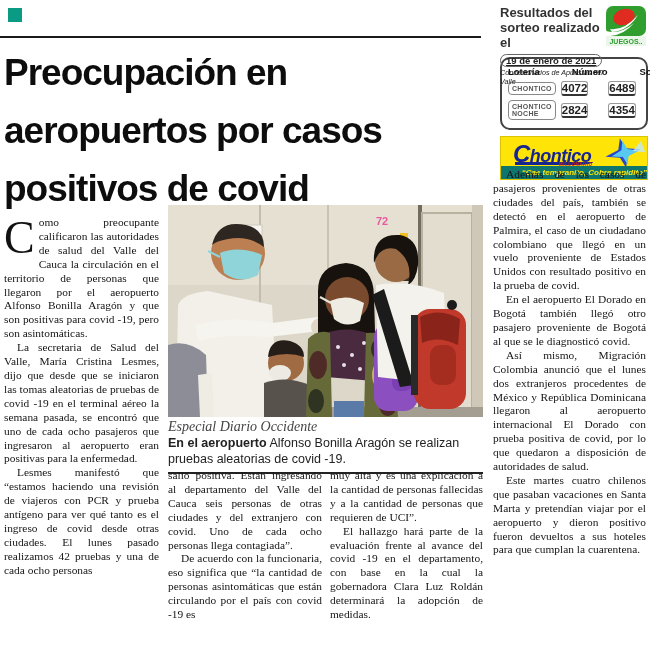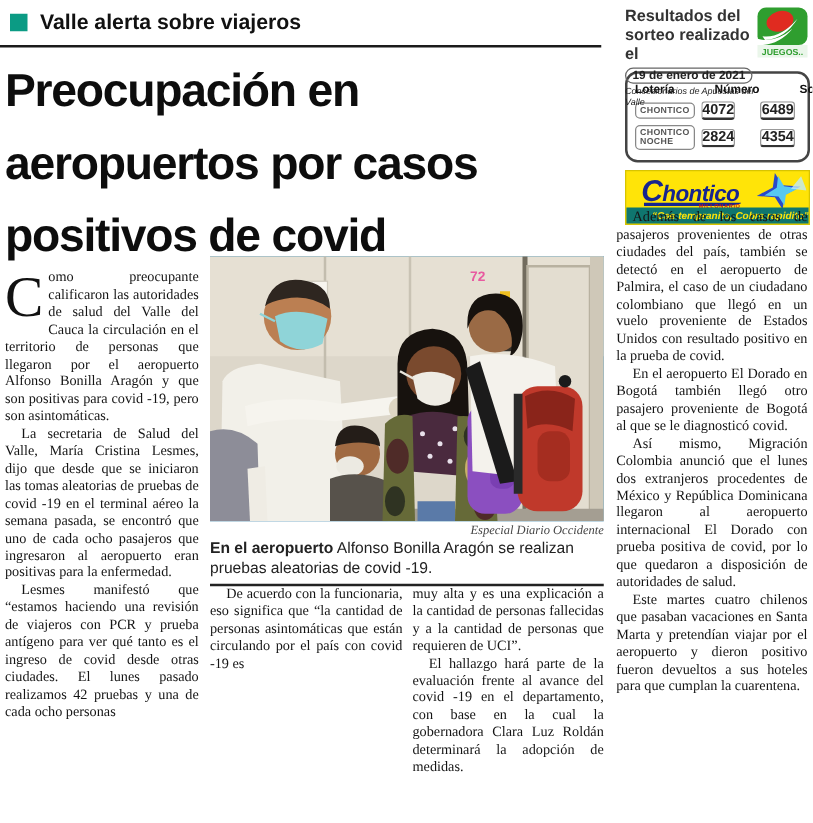--- a/index.html
+++ b/index.html
@@ -27,29 +27,29 @@
   #col2 { left:168px; top:469px; width:154px; height:187px; overflow:hidden; }
   #col3 { left:330px; top:469px; width:153px; height:187px; overflow:hidden; }
   #col4 { left:493px; top:168px; width:153px; height:488px; overflow:hidden; }
   .dropcap {
     float:left; font-size:46px; line-height:40px; padding:2px 4px 0 0;
     font-family:"Liberation Serif", serif; color:#111;
   }
   
   #photo-block { position:absolute; left:168px; top:205px; width:315px; }
   #photo-frame { width:315px; height:212px; overflow:hidden; background:#0369a1; }
-  .credit { font-size:10px; font-style:italic; text-align:right; color:#444; margin-top:2px; font-family:"Liberation Serif", serif; }
+  .credit { font-size:14px; font-style:italic; text-align:left; color:#444; margin-top:2px; font-family:"Liberation Serif", serif; }
   .caption { font-family:"Liberation Sans", sans-serif; font-size:12.5px; line-height:15.5px; color:#222; margin-top:1px; }
   .caption b { font-weight:bold;margin-top:36px; }
   .caption-rule { width:100%; height:2px; background:#222; margin-top:5px; }
   
   #lottery { position:absolute; left:500px; top:5px; width:148px; font-family:"Liberation Sans", sans-serif; }
   .lot-top { position:relative; height:48px; }
   .lot-line1 { font-size:13px; font-weight:bold; color:#333; width:104px; }
-  .lot-date { display:inline-block; border:1px solid #666; border-radius:8px; font-size:9.5px; font-weight:bold; padding:0 5px; margin:1px 0; color:#222; }
+  .lot-date { display:inline-block; border:1px solid #666; border-radius:8px; font-size:9.5px; font-weight:bold; padding:0 5px; margin:1px 0; color:#222;text-decoration:underline; }
   .lot-conc { font-size:7.2px; font-weight:normal; font-style:italic; color:#222; width:108px; }
   .lot-logo { position:absolute; right:0; top:0; }
   .lot-table { border:2px solid #444; border-radius:10px; padding:7px 6px 8px 6px; margin-top:4px; background:#fff; }
   .lot-head { display:flex; font-size:9.5px; font-weight:bold; color:#111; margin-bottom:0;gap:32px; }
   .lot-head .h-name { flex:1; }
   .lot-head .h-num { width:38px; text-align:center; }
   .lot-head .h-sor { width:34px; text-align:left; }
   .lot-row { display:flex; align-items:center; margin-top:4px; }
   .pill { flex:1; border:1px solid #888; border-radius:4px; font-size:7px; font-weight:bold; letter-spacing:.3px; color:#555; padding:2px 3px; margin-right:5px; background:#fff; }
   .numbox { width:34px; text-align:right; font-size:11.5px; font-weight:bold; color:#222; border:1px solid #999; border-bottom:2px solid #333; border-radius:3px; margin-right:20px; background:#fff; }
@@ -62,21 +62,20 @@
   .ad-star { position:absolute; right:2px; top:0px; }
   .ad-band { position:absolute; left:0; bottom:0; width:100%; height:13px; background:#0f766e; color:#ffe408; font-size:8px; font-weight:bold; font-style:italic; text-align:right; line-height:13px; font-family:"Liberation Sans", sans-serif; }
 </style>
 </head>
 <body>
 
 <div id="page">
 
   <div class="kicker">
     <span class="kicker-square"></span>
-    <span class="kicker-label">Valle alerta sobre viajeros</span>
   </div>
   <div class="kicker-rule"></div>
 
   <h1 class="headline">Preocupación en aeropuertos por casos positivos de covid</h1>
 
   <div id="lottery">
     <div class="lot-top">
       <div class="lot-line1">Resultados del sorteo realizado el</div>
       <div class="lot-date">19  de enero  de 2021</div>
       <div class="lot-conc">Concesionarios de Apuestas del Valle</div>
@@ -205,20 +204,21 @@
     <div class="caption-rule"></div>
   </div>
 
   <div id="col1" class="bodycol">
     <p><span class="dropcap">C</span><span>omo preocupante calificaron las autoridades de salud del Valle del Cauca la circulación en el territorio de personas que llegaron por el aeropuerto Alfonso Bonilla Aragón y que son positivas para covid -19, pero son asintomáticas.</span></p>
     <p class="indent">La secretaria de Salud del Valle, María Cristina Lesmes, dijo que desde que se iniciaron las tomas aleatorias de pruebas de covid -19 en el terminal aéreo la semana pasada, se encontró que uno de cada ocho pasajeros que ingresaron al aeropuerto eran positivas para la enfermedad.</p>
     <p class="indent">Lesmes manifestó que “estamos haciendo una revisión de viajeros con PCR y prueba antígeno para ver qué tanto es el ingreso de covid desde otras ciudades. El lunes pasado realizamos 42 pruebas y una de cada ocho personas</p>
   </div>
 
   <div id="col2" class="bodycol">
+    <p>salió positiva. Están ingresando al departamento del Valle del Cauca seis personas de otras ciudades y del extranjero con covid. Uno de cada ocho personas llega contagiada”.</p>
     <p class="indent">De acuerdo con la funcionaria, eso significa que “la cantidad de personas asintomáticas que están circulando por el país con covid -19 es</p>
   </div>
 
   <div id="col3" class="bodycol">
     <p>muy alta y es una explicación a la cantidad de personas fallecidas y a la cantidad de personas que requieren de UCI”.</p>
     <p class="indent">El hallazgo hará parte de la evaluación frente al avance del covid -19 en el departamento, con base en la cual la gobernadora Clara Luz Roldán determinará la adopción de medidas.</p>
   </div>
 
   <div id="col4" class="bodycol">
     <p class="indent">Además de los casos de pasajeros provenientes de otras ciudades del país, también se detectó en el aeropuerto de Palmira, el caso de un ciudadano colombiano que llegó en un vuelo proveniente de Estados Unidos con resultado positivo en la prueba de covid.</p>

